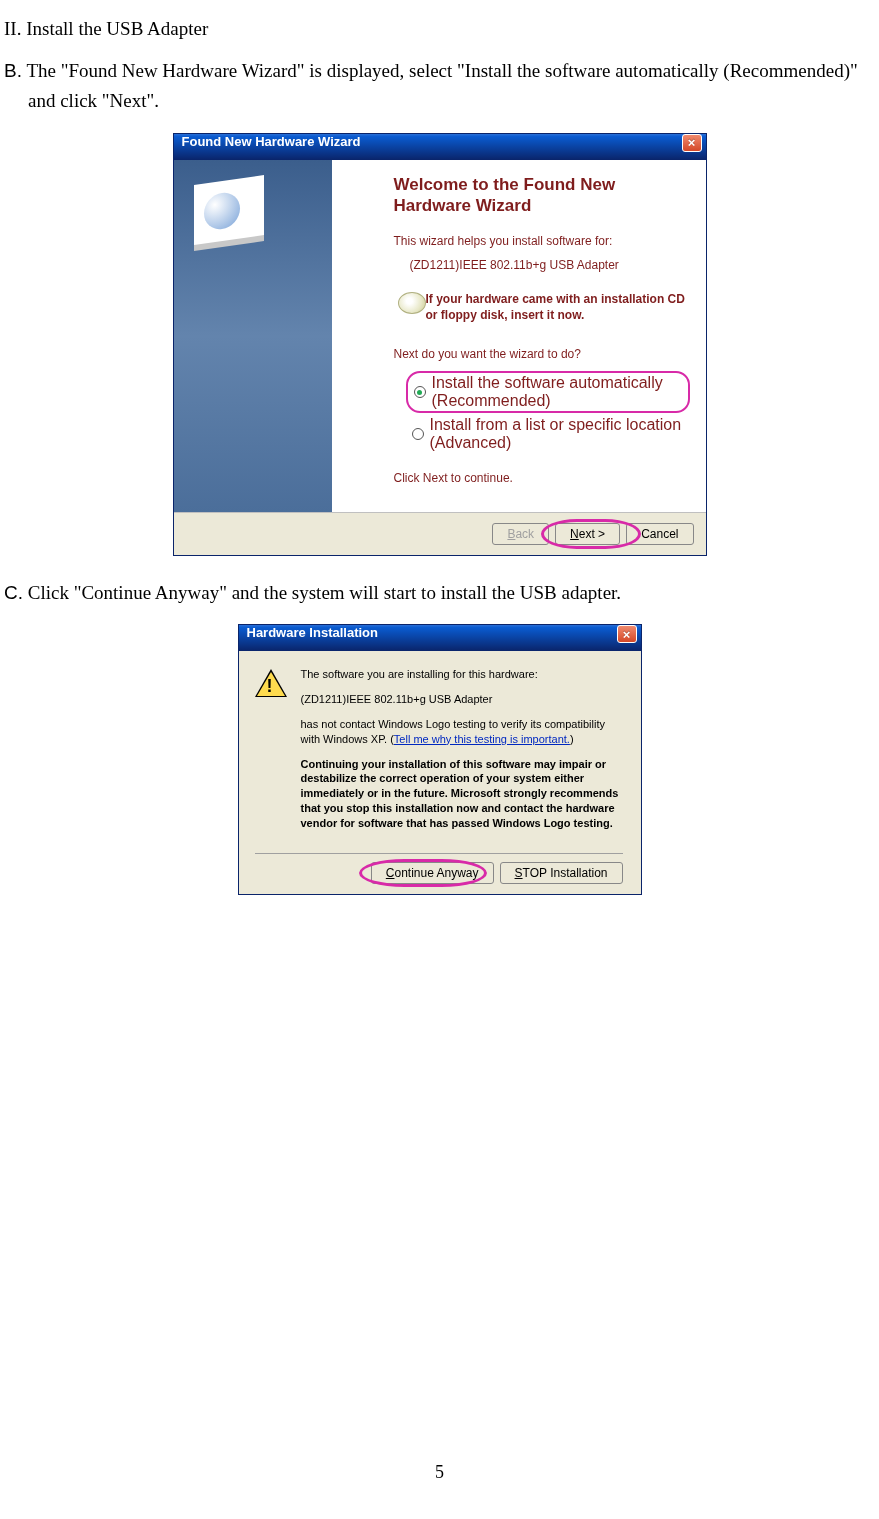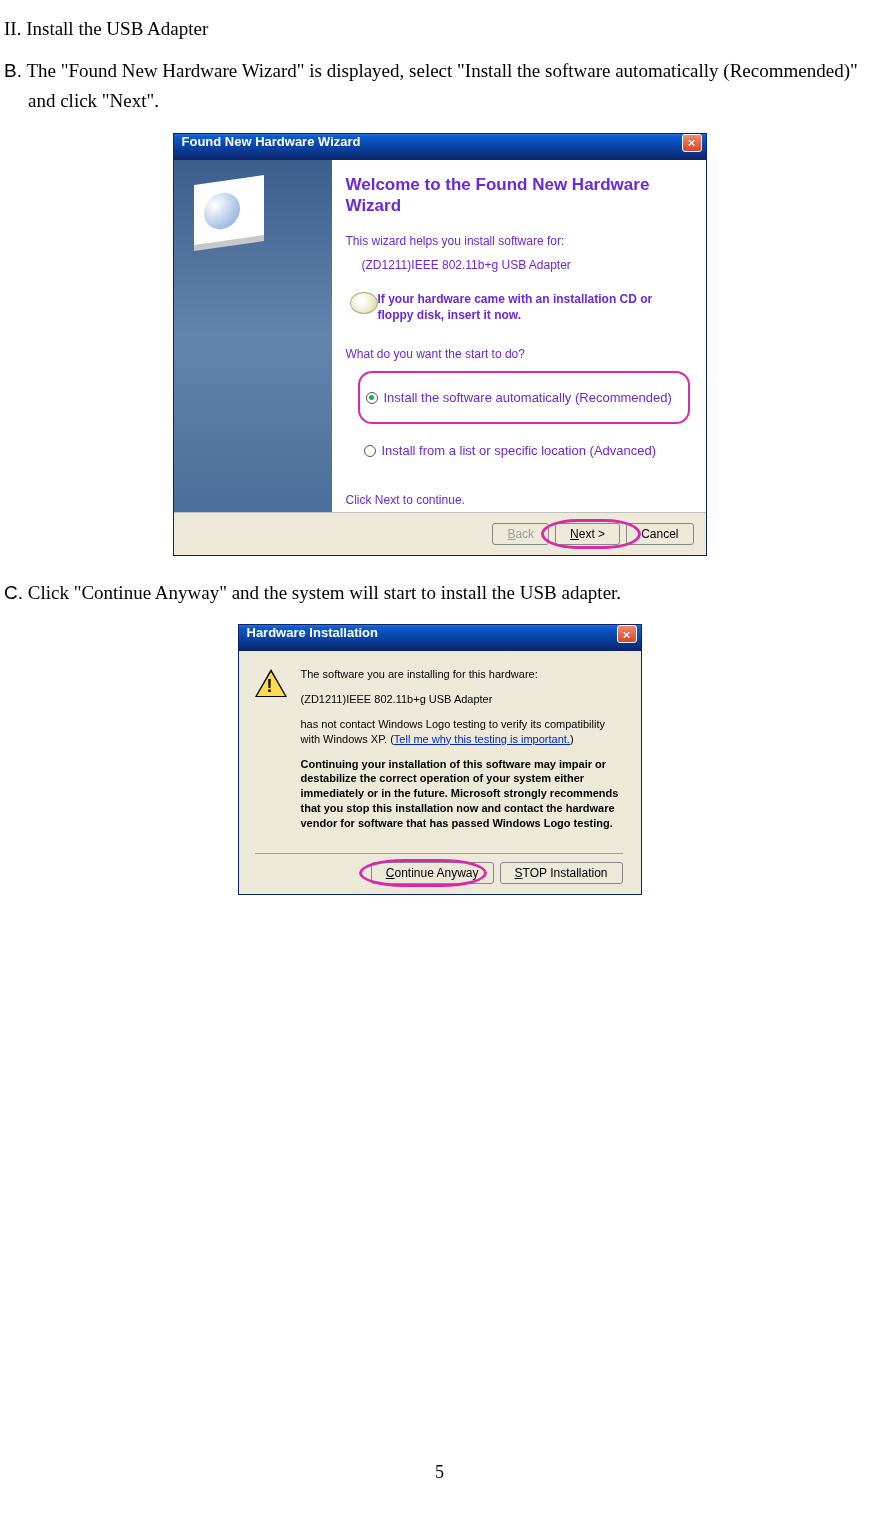--- a/index.html
+++ b/index.html
@@ -19,29 +19,29 @@
     .fig { display: flex; justify-content: center; margin: 8px 0 22px 0; }
     
     
     .wiz1 { width: 534px; border: 1px solid #0a246a; background: #ece9d8; font-family: Tahoma, Arial, sans-serif; font-size: 12px; }
     .titlebar { background: linear-gradient(to bottom, #2a6fd6 0%, #0a5bd0 10%, #0a246a 100%); color: #fff; display: flex; align-items: flex-start; justify-content: space-between; height: 26px; padding: 0 4px 0 8px; font-size: 13px; font-weight: bold; }
     .closebtn { width: 20px; height: 18px; background: linear-gradient(to bottom, #f08a6e, #d44828); border: 1px solid #fff; border-radius: 3px; display: flex; align-items: center; justify-content: center; color: #fff; font-size: 13px; font-weight: bold; text-shadow: 0 -1px 0 rgba(0,0,0,0.3); }
     .wiz1-body { display: flex; background: #fff; height: 352px; }
     .wiz1-left { width: 158px; background: linear-gradient(to bottom, #3b5e8c 0%, #6384ad 50%, #4b6e9a 100%); position: relative; }
     .wiz1-icon { width: 70px; height: 60px; background: #fff; margin: 20px 0 0 20px; position: relative; transform: skewY(-8deg); box-shadow: 0 6px 0 #c8c8c8; }
     .wiz1-icon::after { content: ""; position: absolute; left: 10px; top: 12px; width: 36px; height: 36px; border-radius: 50%; background: radial-gradient(circle at 30% 30%, #fff, #7aa3d8); }
-    .wiz1-right { flex: 1; padding: 14px 16px 0 14px; color: #6d28d9; }
+    .wiz1-right { flex: 1; padding: 14px 16px 0 14px; color: #7f1d1d; margin-left: 48px; }
     .wiz1-h { font-size: 17px; font-weight: bold; margin-bottom: 18px; line-height: 1.25; font-family: Arial, sans-serif; }
     .wiz1-p { font-size: 12px; margin-bottom: 10px; }
     .wiz1-dev { margin: 6px 0 20px 16px; font-size: 12px; }
     .cdrow { display: flex; align-items: flex-start; gap: 0; margin: 12px 0 24px 4px; }
     .cdicon { width: 28px; height: 22px; background: radial-gradient(circle at 40% 40%, #fff 15%, #e8e8c8 60%, #c8c890 100%); border-radius: 50%; border: 1px solid #b0b080; flex-shrink: 0; }
     .cdtext { font-size: 12px; font-weight: bold; line-height: 1.3; }
     .q { font-size: 12px; margin-bottom: 10px; }
-    .opt { display: flex; align-items: center; gap: 6px; font-size: 13px; margin: 2px 0 2px 12px; padding: 17px 6px; }
+    .opt { display: flex; align-items: center; gap: 6px; font-size: 16px; margin: 2px 0 2px 12px; padding: 1px 6px; }
     .opt.sel { border: 2px solid #d82aa8; border-radius: 14px; }
     .radio { width: 12px; height: 12px; border: 1px solid #555; border-radius: 50%; background: #fff; display: inline-flex; align-items: center; justify-content: center; flex-shrink: 0; }
     .radio.on::after { content: ""; width: 5px; height: 5px; background: #2a5; border-radius: 50%; }
     .clk { font-size: 12px; margin: 18px 0 0 0; }
     .wiz1-btns { display: flex; justify-content: flex-end; align-items: center; gap: 6px; padding: 10px 12px; border-top: 1px solid #c0c0c0; }
     .btn { height: 22px; padding: 0 14px; background: #ece9d8; border: 1px solid #888; border-radius: 3px; font-size: 12px; font-family: Tahoma, Arial, sans-serif; display: inline-flex; align-items: center; }
     .btn.disabled { color: #a0a0a0; }
     .circ-next { position: absolute; border: 3px solid #d82aa8; border-radius: 50%/70%; width: 100px; height: 30px; pointer-events: none; }
     
     
@@ -86,21 +86,21 @@
           <div class="wiz1-icon"></div>
         </div>
         <div class="wiz1-right">
           <div class="wiz1-h">Welcome to the Found New Hardware Wizard</div>
           <div class="wiz1-p">This wizard helps you install software for:</div>
           <div class="wiz1-dev">(ZD1211)IEEE 802.11b+g USB Adapter</div>
           <div class="cdrow">
             <div class="cdicon"></div>
             <div class="cdtext">If your hardware came with an installation CD or floppy disk, insert it now.</div>
           </div>
-          <div class="q">What do you want the start to do?</div>
+          <div class="q">Next do you want the wizard to do?</div>
           <div class="opt sel">
             <span class="radio on"></span>
             <span>Install the software automatically (Recommended)</span>
           </div>
           <div class="opt">
             <span class="radio"></span>
             <span>Install from a list or specific location (Advanced)</span>
           </div>
           <div class="clk">Click Next to continue.</div>
         </div>

